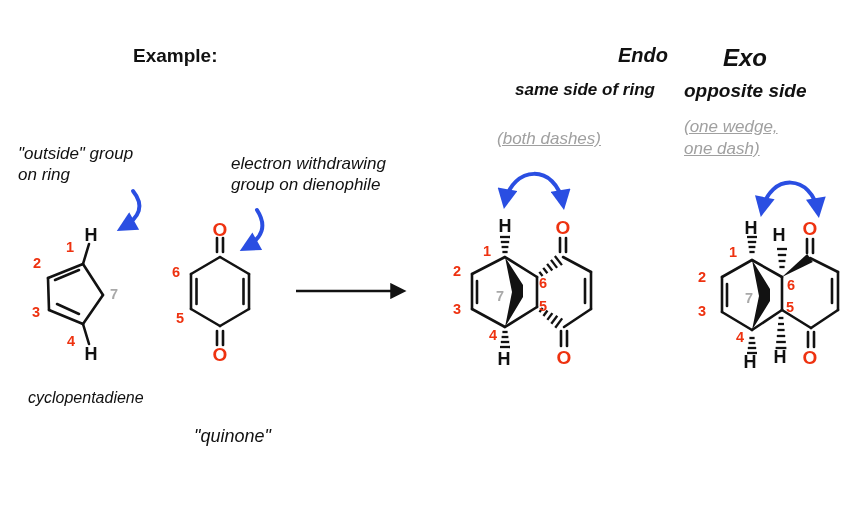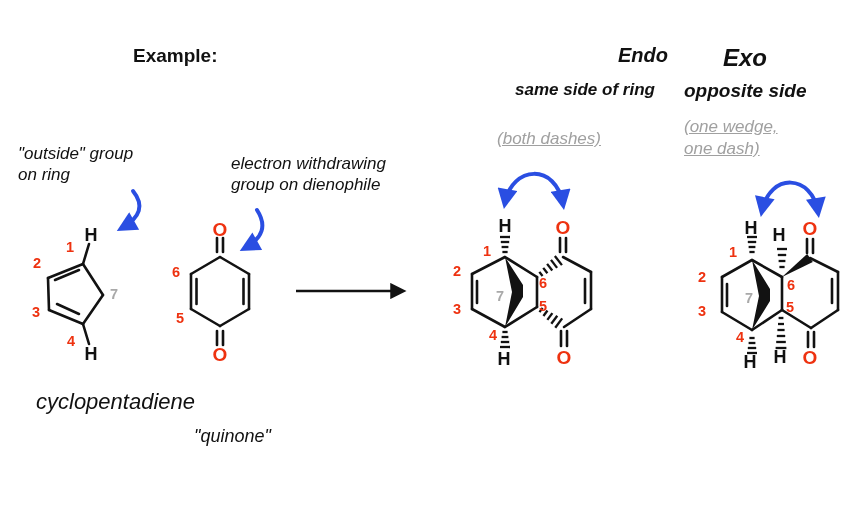--- a/index.html
+++ b/index.html
@@ -12,21 +12,21 @@
   .graynote{color:var(--gray_note);}
   #example-label{left:133px;top:45px;font-size:19px;font-weight:bold;}
   #diene-note{left:18px;top:143px;font-size:17px;font-style:italic;line-height:21px;}
   #dienophile-note{left:231px;top:153px;font-size:17px;font-style:italic;line-height:21px;}
   #endo-title{left:593px;top:44px;width:100px;text-align:center;font-size:20px;}
   #endo-subtitle{left:505px;top:80px;width:160px;text-align:center;font-size:17px;}
   #endo-note{left:479px;top:129px;width:140px;text-align:center;font-size:17px;}
   #exo-title{left:695px;top:44px;width:100px;text-align:center;font-size:24px;}
   #exo-subtitle{left:684px;top:80px;font-size:19px;line-height:21px;}
   #exo-note{left:684px;top:116px;font-size:17px;line-height:22px;}
-  #cyclopentadiene-label{left:28px;top:389px;font-size:22px;font-style:italic;margin-left:8px;}
+  #cyclopentadiene-label{left:28px;top:389px;font-size:16px;font-style:italic;}
   #quinone-label{left:194px;top:426px;font-size:18px;font-style:italic;}
   svg{position:absolute;left:0;top:0;}
   svg text{font-family:"Liberation Sans", sans-serif;font-weight:bold;}
   .atomH{font-size:18px;fill:#111;}
   .atomO{font-size:19px;fill:var(--red);}
   .num{font-size:14.5px;fill:var(--red);}
   .num7{font-size:14.5px;fill:var(--gray_label);}
   .bond{stroke:var(--bond);stroke-width:2.6;fill:none;stroke-linecap:round;}
   .hash{stroke:var(--bond);stroke-width:2.3;stroke-linecap:butt;}
   .wedge{fill:var(--bond);stroke:none;}

